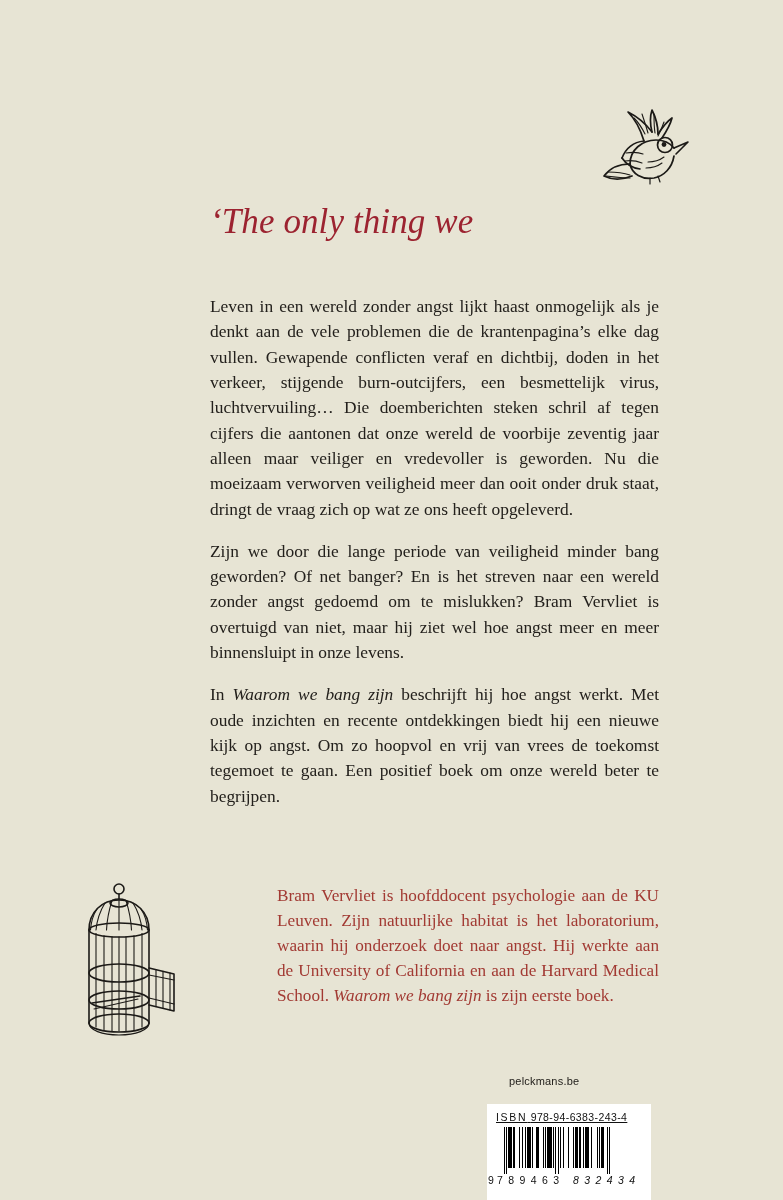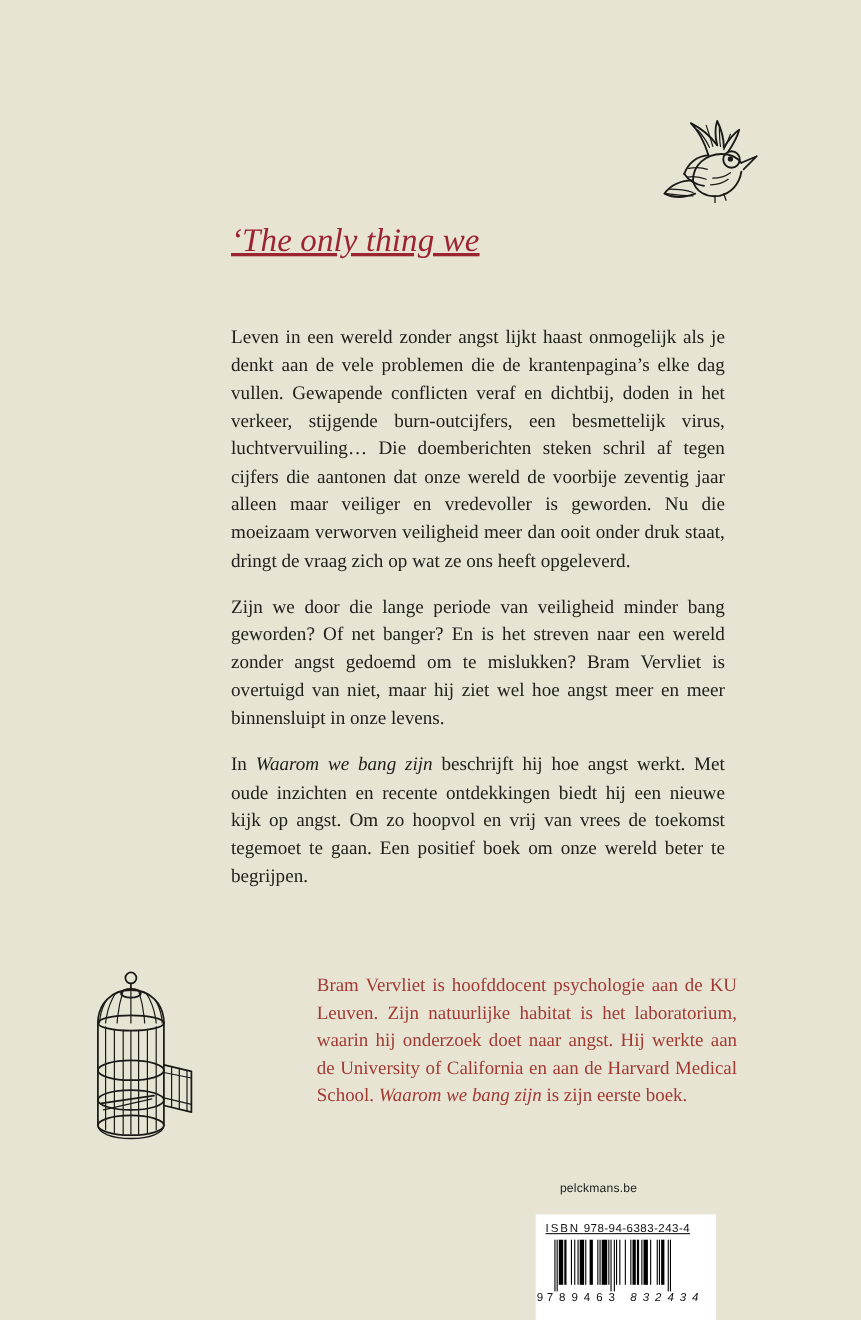--- a/index.html
+++ b/index.html
@@ -30,24 +30,23 @@
 
   
   .quote {
     position: absolute;
     left: 210px;
     top: 200px;
     width: 460px;
     color: #9c2330;
     font-family: "Liberation Serif", serif;
     font-style: italic;
-    font-size: 30px;
+    font-size: 35px;
     line-height: 1.28;
     letter-spacing: 0.1px;
-    text-decoration: underline;
   }
   .quote-line { display: block; white-space: pre; }
 
   
   .body-copy {
     position: absolute;
     left: 210px;
     top: 294px;
     width: 449px;
     color: #23201c;
@@ -58,21 +57,21 @@
   }
   .body-copy p {
     margin: 0 0 17px 0;
   }
   .body-copy p:last-child { margin-bottom: 12px; }
   .body-copy em { font-style: italic; }
 
   
   .author-bio {
     position: absolute;
-    left: 288px;
+    left: 277px;
     top: 884px;
     width: 382px;
     color: #a23a33;
     font-size: 17.2px;
     line-height: 1.45;
     text-align: justify;
     text-justify: inter-word;
   }
   .author-bio em { font-style: italic; }
 

